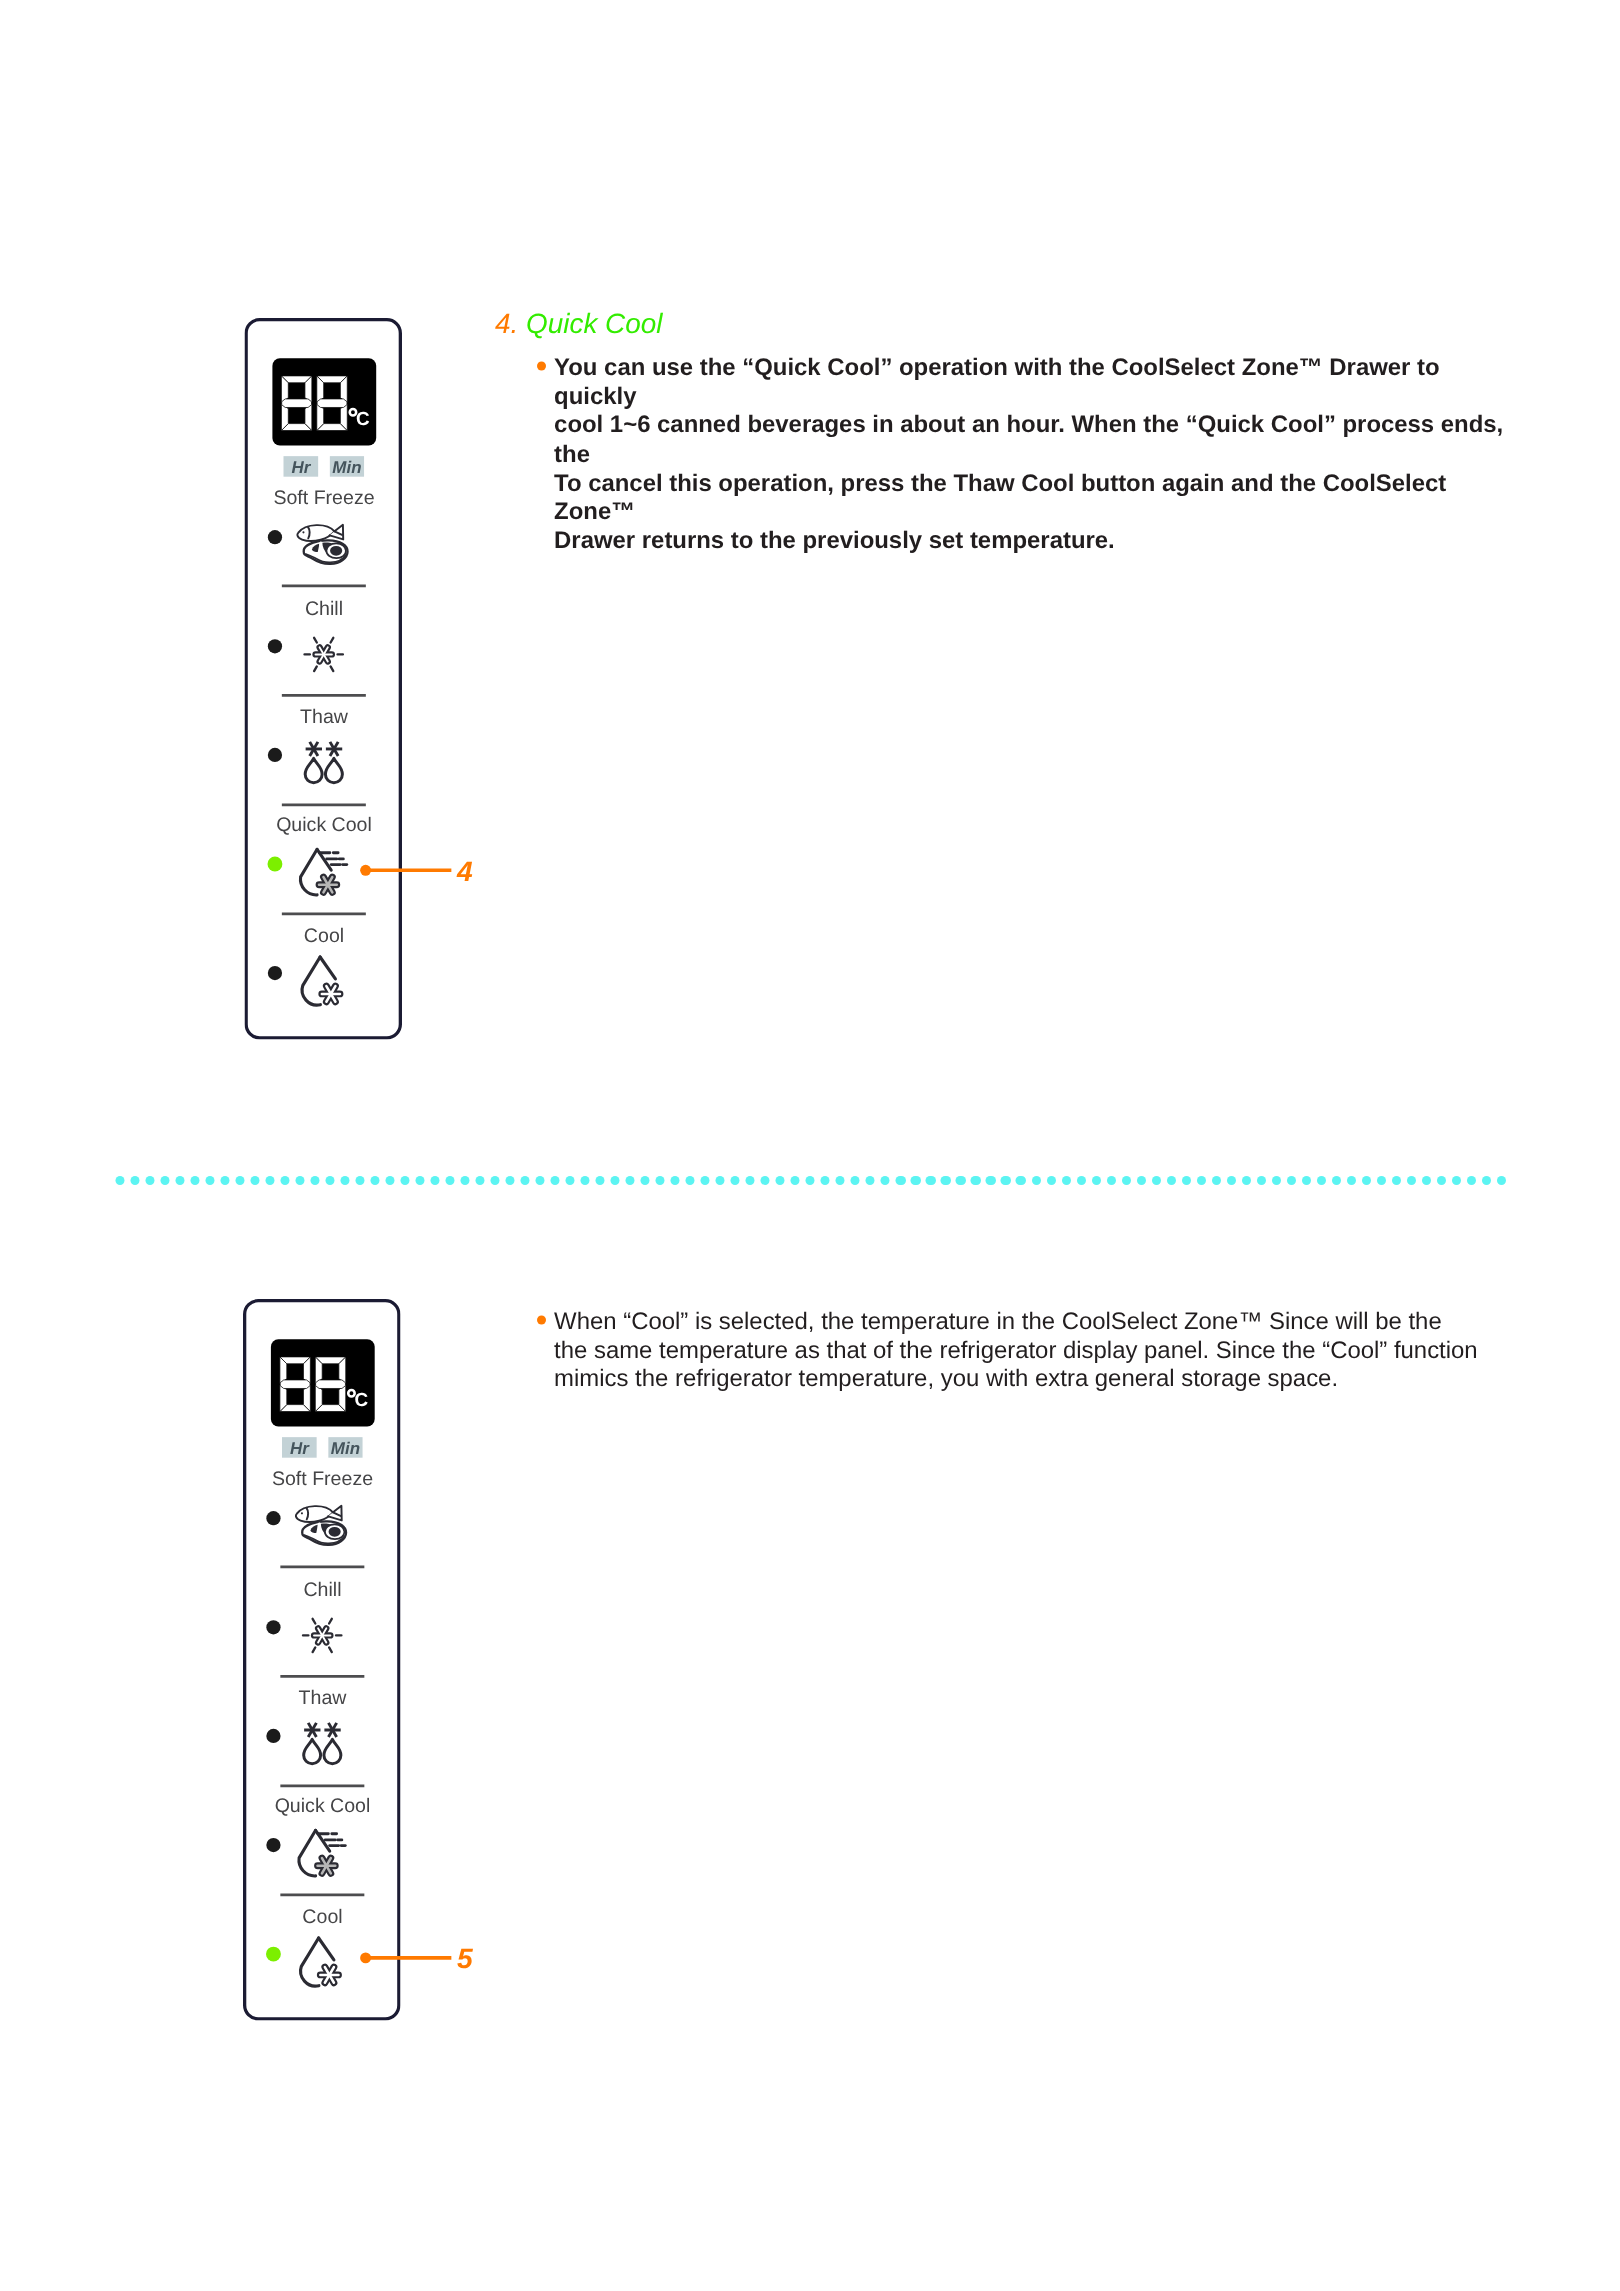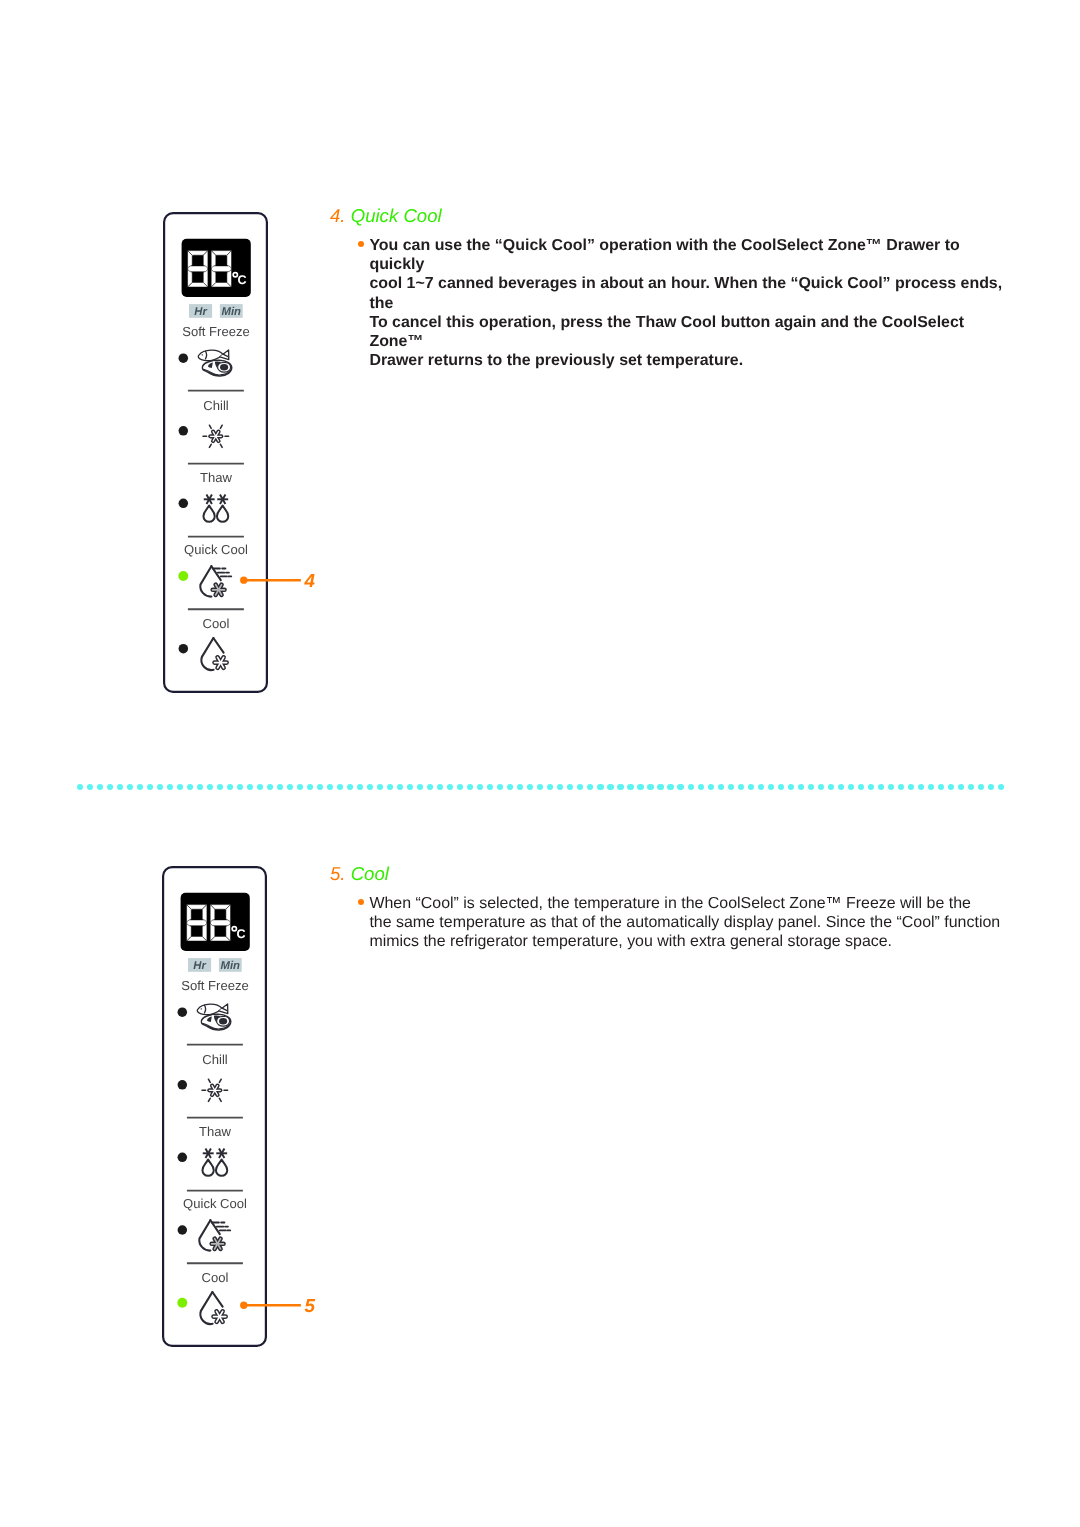--- a/index.html
+++ b/index.html
@@ -194,21 +194,21 @@
     </div>
 
   <div class="txt" style="left:330px;top:205px;width:680px;">
     <div class="heading">
       <span class="num">4.</span>
       <span class="ttl">Quick Cool</span>
     </div>
     <div class="para" style="margin-top:9px;margin-left:25px;font-weight:bold;">
       <span class="bullet">•</span>
       <span class="ptext">You can use the “Quick Cool” operation with the CoolSelect Zone™ Drawer to quickly</span>
-      <span class="ptext">cool 1~7 canned beverages in about an hour. When the “Quick Cool” process ends, the</span>
+      <span class="ptext">cool 1~6 canned beverages in about an hour. When the “Quick Cool” process ends, the</span>
       <span class="ptext">To cancel this operation, press the Thaw Cool button again and the CoolSelect Zone™</span>
       <span class="ptext">Drawer returns to the previously set temperature.</span>
     </div>
   </div>
 
   <div class="callout" style="left:236px;top:568px;">
     <svg width="80" height="26" viewBox="0 0 80 26">
       <line x1="7.75" y1="12.2" x2="64.9" y2="12.2" stroke="#ff7a00" stroke-width="2.4"></line>
       <circle cx="7.75" cy="12.2" r="3.65" fill="#ff7a00"></circle>
     </svg>
@@ -467,28 +467,24 @@
           </g>
         </g>
         <line x1="24.9" y1="178.6" x2="80.9" y2="178.6" stroke="#4d4d4f" stroke-width="1.85"></line>
         <line x1="24.9" y1="251.6" x2="80.9" y2="251.6" stroke="#4d4d4f" stroke-width="1.85"></line>
         <line x1="24.9" y1="324.6" x2="80.9" y2="324.6" stroke="#4d4d4f" stroke-width="1.85"></line>
         <line x1="24.9" y1="397.2" x2="80.9" y2="397.2" stroke="#4d4d4f" stroke-width="1.85"></line>
       </svg>
     </div>
 
   <div class="txt" style="left:330px;top:863px;width:690px;">
-    <div class="heading">
-      <span class="num">5.</span>
-      <span class="ttl">Cool</span>
-    </div>
     <div class="para" style="margin-top:9px;margin-left:25px;">
       <span class="bullet">•</span>
-      <span class="ptext">When “Cool” is selected, the temperature in the CoolSelect Zone™ Freeze will be the</span>
-      <span class="ptext">the same temperature as that of the automatically display panel. Since the “Cool” function</span>
+      <span class="ptext">When “Cool” is selected, the temperature in the CoolSelect Zone™ Since will be the</span>
+      <span class="ptext">the same temperature as that of the refrigerator display panel. Since the “Cool” function</span>
       <span class="ptext">mimics the refrigerator temperature, you with extra general storage space.</span>
     </div>
   </div>
 
   <div class="callout" style="left:236px;top:1293px;">
     <svg width="80" height="26" viewBox="0 0 80 26">
       <line x1="7.75" y1="12.25" x2="64.9" y2="12.25" stroke="#ff7a00" stroke-width="2.4"></line>
       <circle cx="7.75" cy="12.25" r="3.65" fill="#ff7a00"></circle>
     </svg>
     <span class="callnum" style="left:68.6px;top:4.2px;">5</span>

